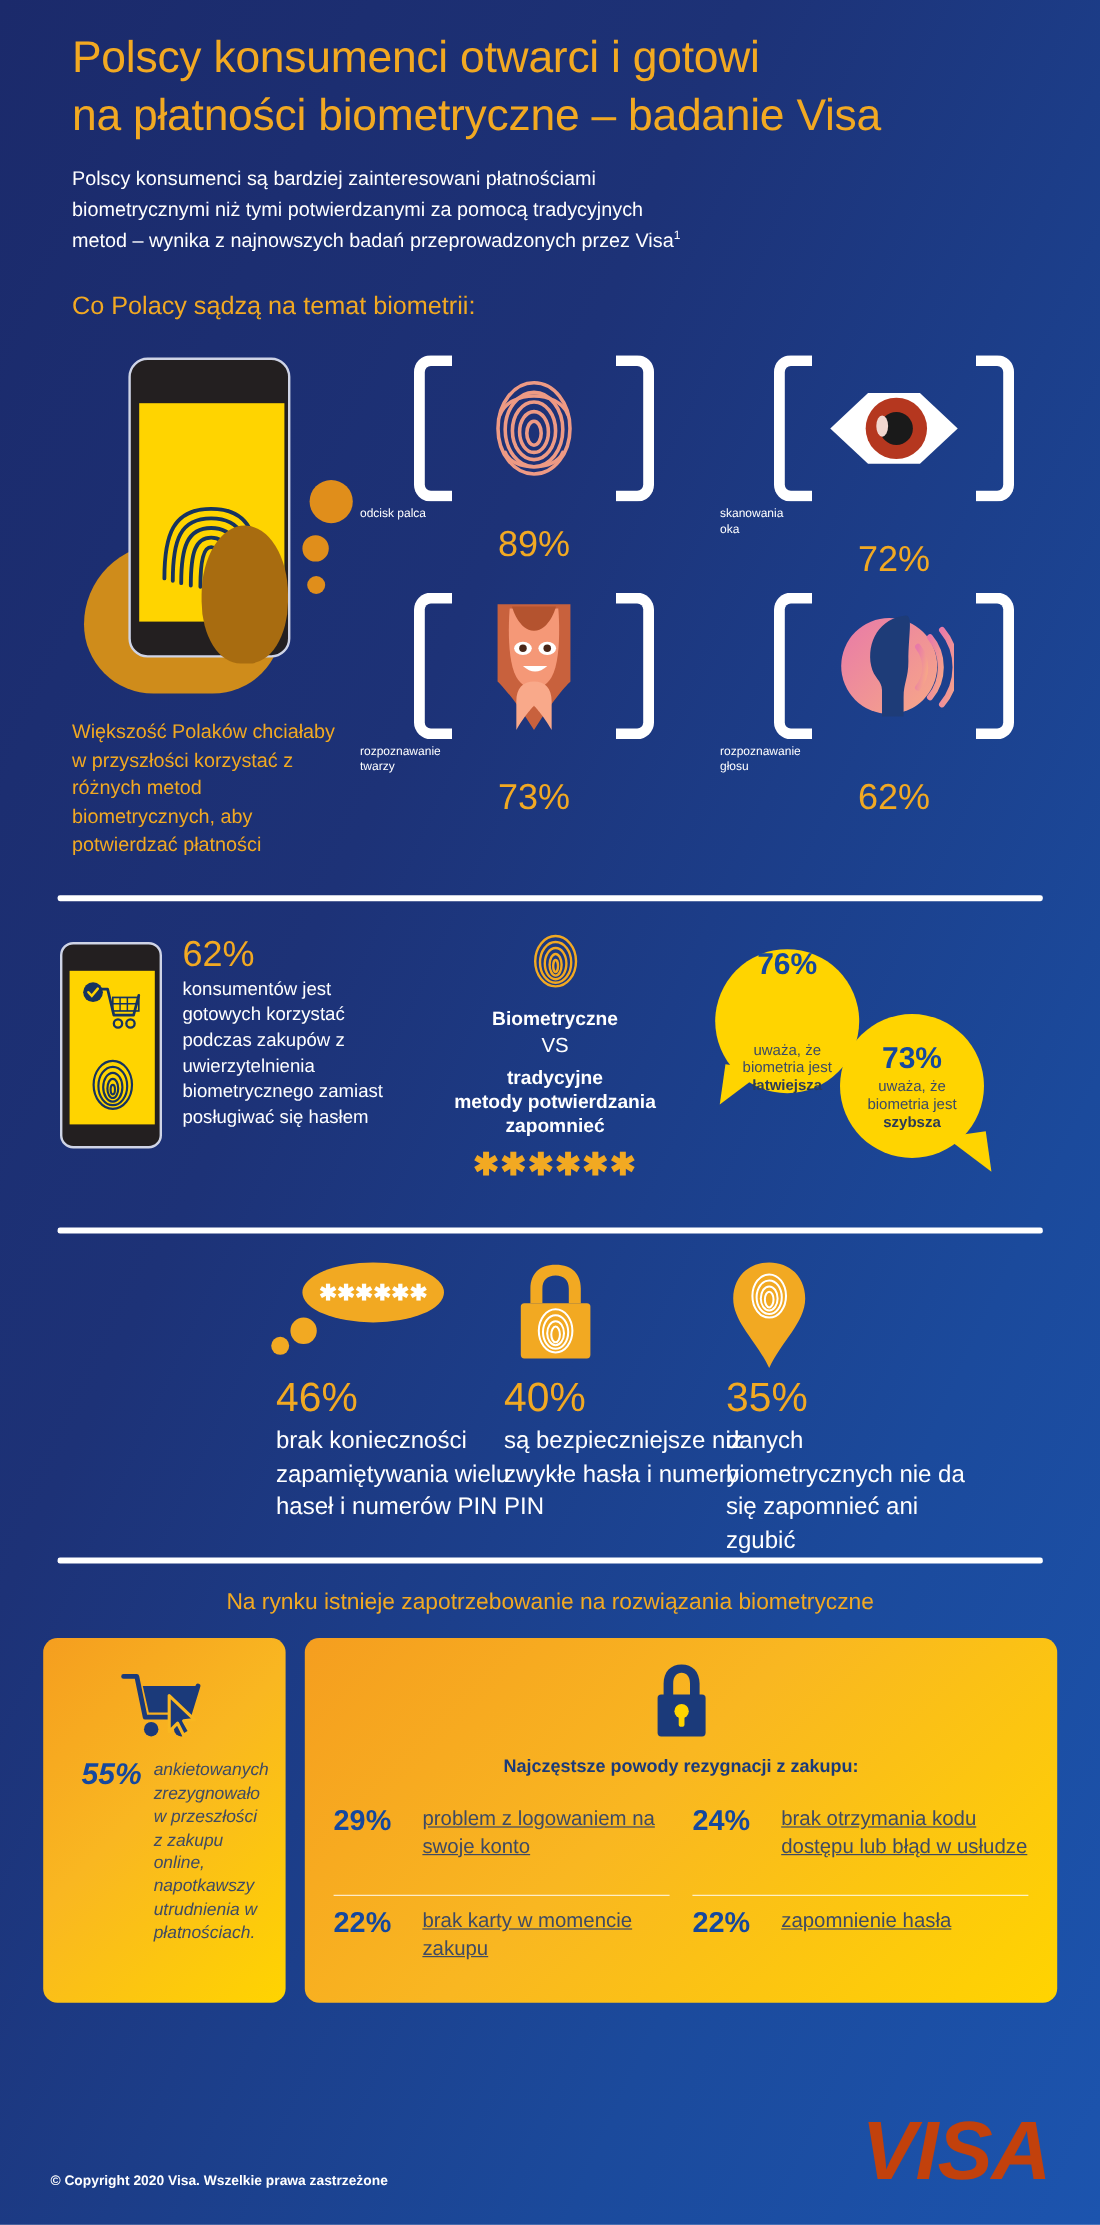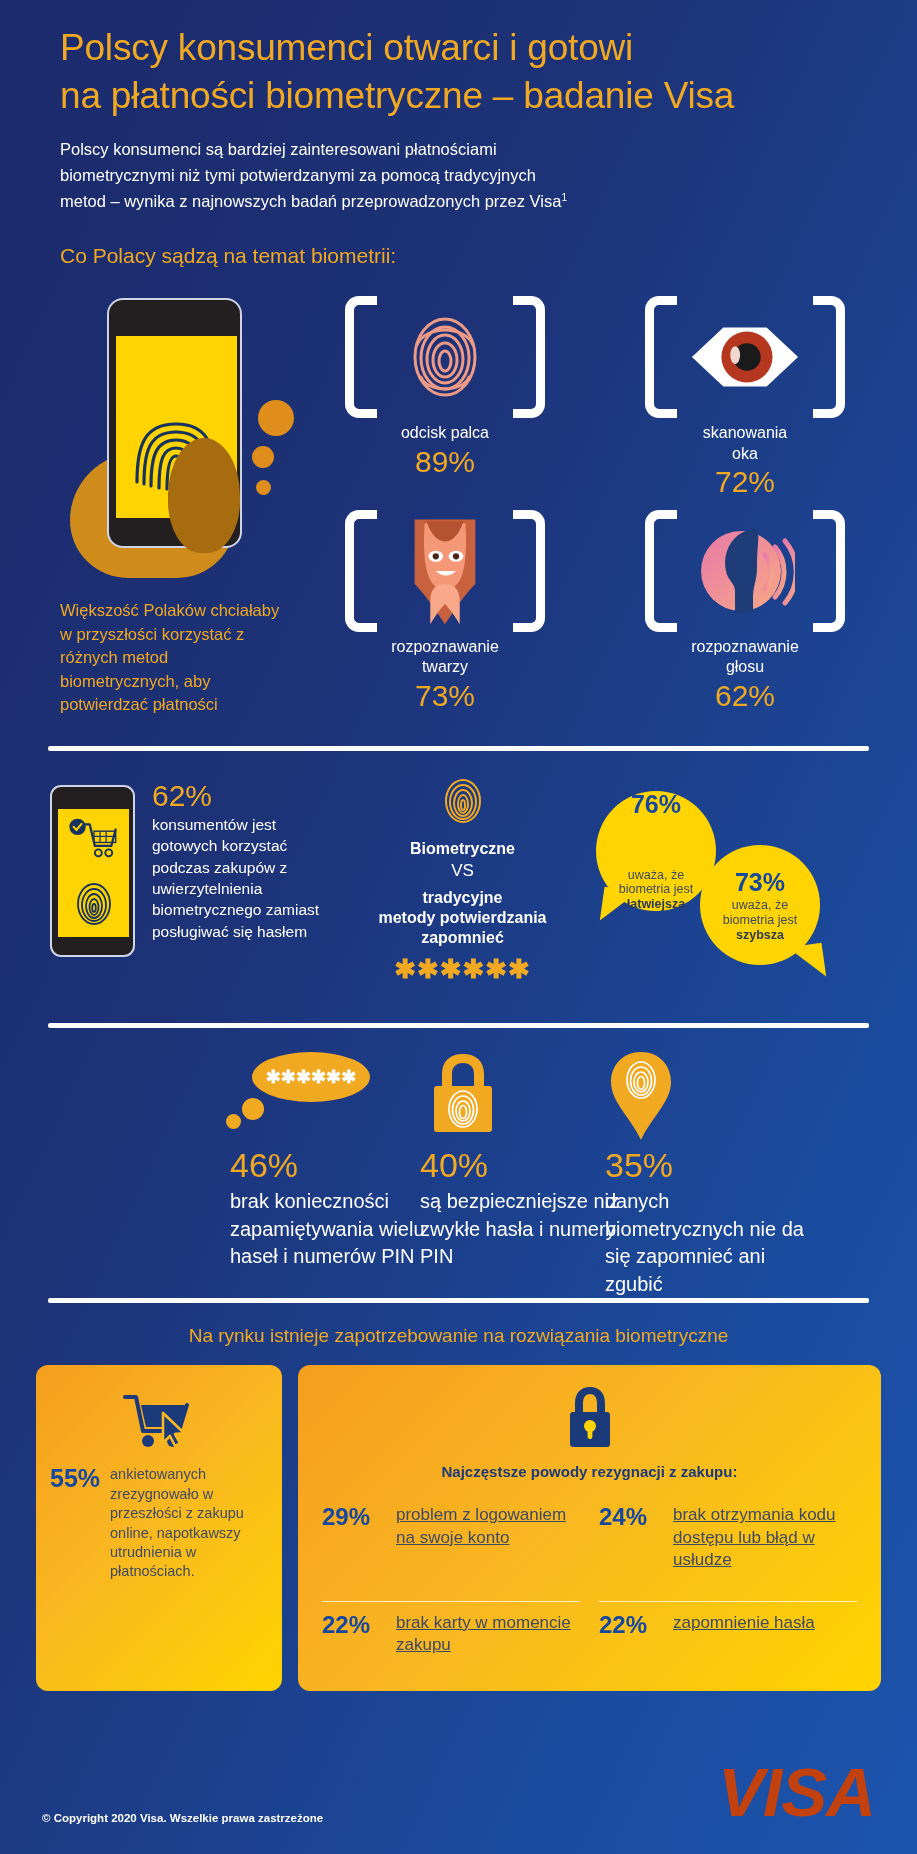--- a/index.html
+++ b/index.html
@@ -106,22 +106,21 @@
     border: 9px solid #ffffff;
   }
   .brk.left { left: 0; border-right: none; border-radius: 14px 0 0 14px; }
   .brk.right { right: 0; border-left: none; border-radius: 0 14px 14px 0; }
   .bio-icon {
     position: absolute; left: 50%; top: 50%;
     transform: translate(-50%, -50%);
     width: 100px; height: 100px;
   }
   .bio-label {
-    text-align: center;
-    font-size: 16px;
+    font-size: 10px;
     line-height: 1.28;
     color: #ffffff;
     margin-top: 5px;
   }
   .bio-pct {
     text-align: center;
     color: #f2a922;
     font-size: 30px;
     font-weight: 400;
     line-height: 1.15;
@@ -236,21 +235,21 @@
     display: flex;
     gap: 16px;
     padding: 0 36px;
     margin-top: 18px;
   }
   .ocard {
     background: linear-gradient(135deg, #f59e1f 0%, #f9b721 45%, #ffd400 100%);
     border-radius: 12px;
     color: #1b3a7a;
   }
-  .ocard.left { width: 246px; padding: 26px 14px; }
+  .ocard.left { width: 202px; padding: 26px 32px; font-style: italic; }
   .ocard.right { flex: 1; padding: 20px 24px 24px 24px; }
   .cart-icon-wrap { text-align: center; margin-bottom: 12px; }
   .left-stat { display: flex; gap: 10px; align-items: flex-start; }
   .left-stat .num { font-size: 25px; font-weight: bold; color: #15489e; line-height: 1.1; }
   .left-stat .txt { font-size: 14.5px; line-height: 1.34; color: #3f4a63; }
 
   .lock-wrap { text-align: center; }
   .reasons-title {
     text-align: center;
     font-size: 15px;

